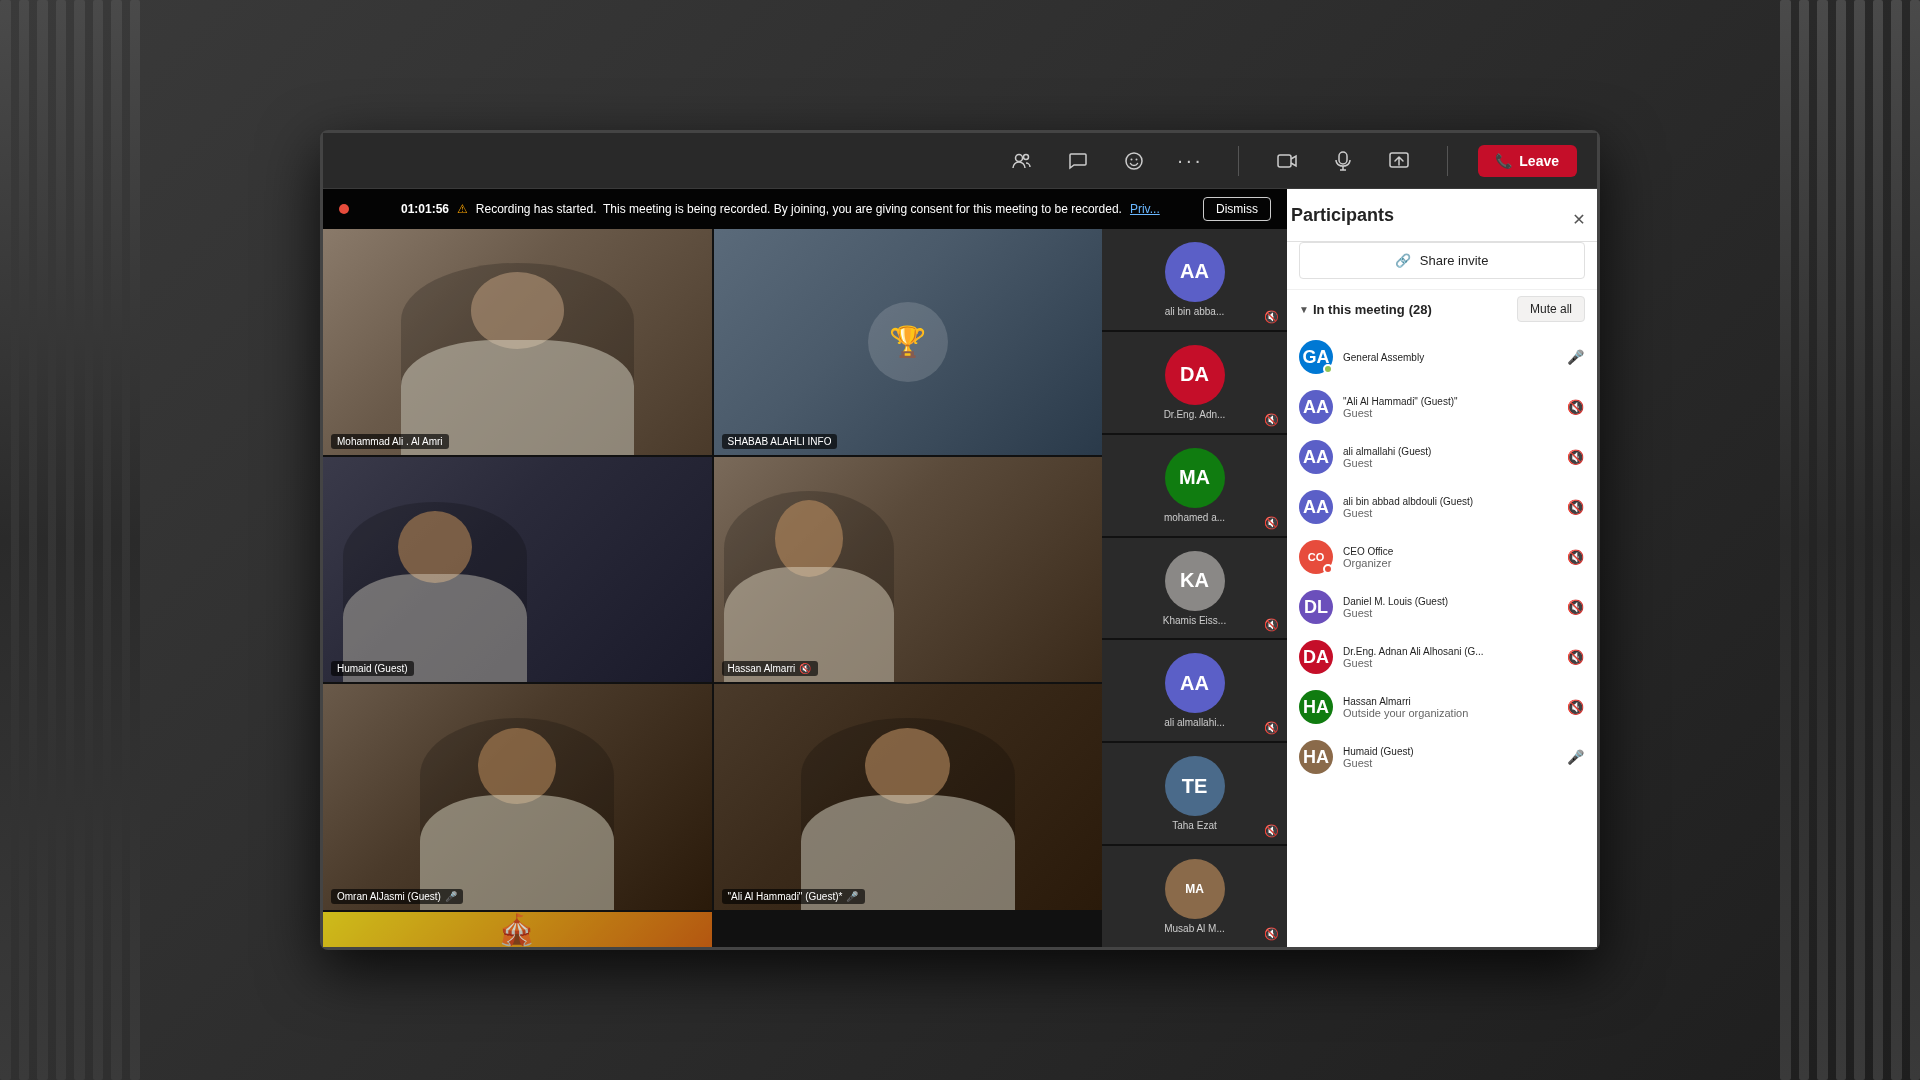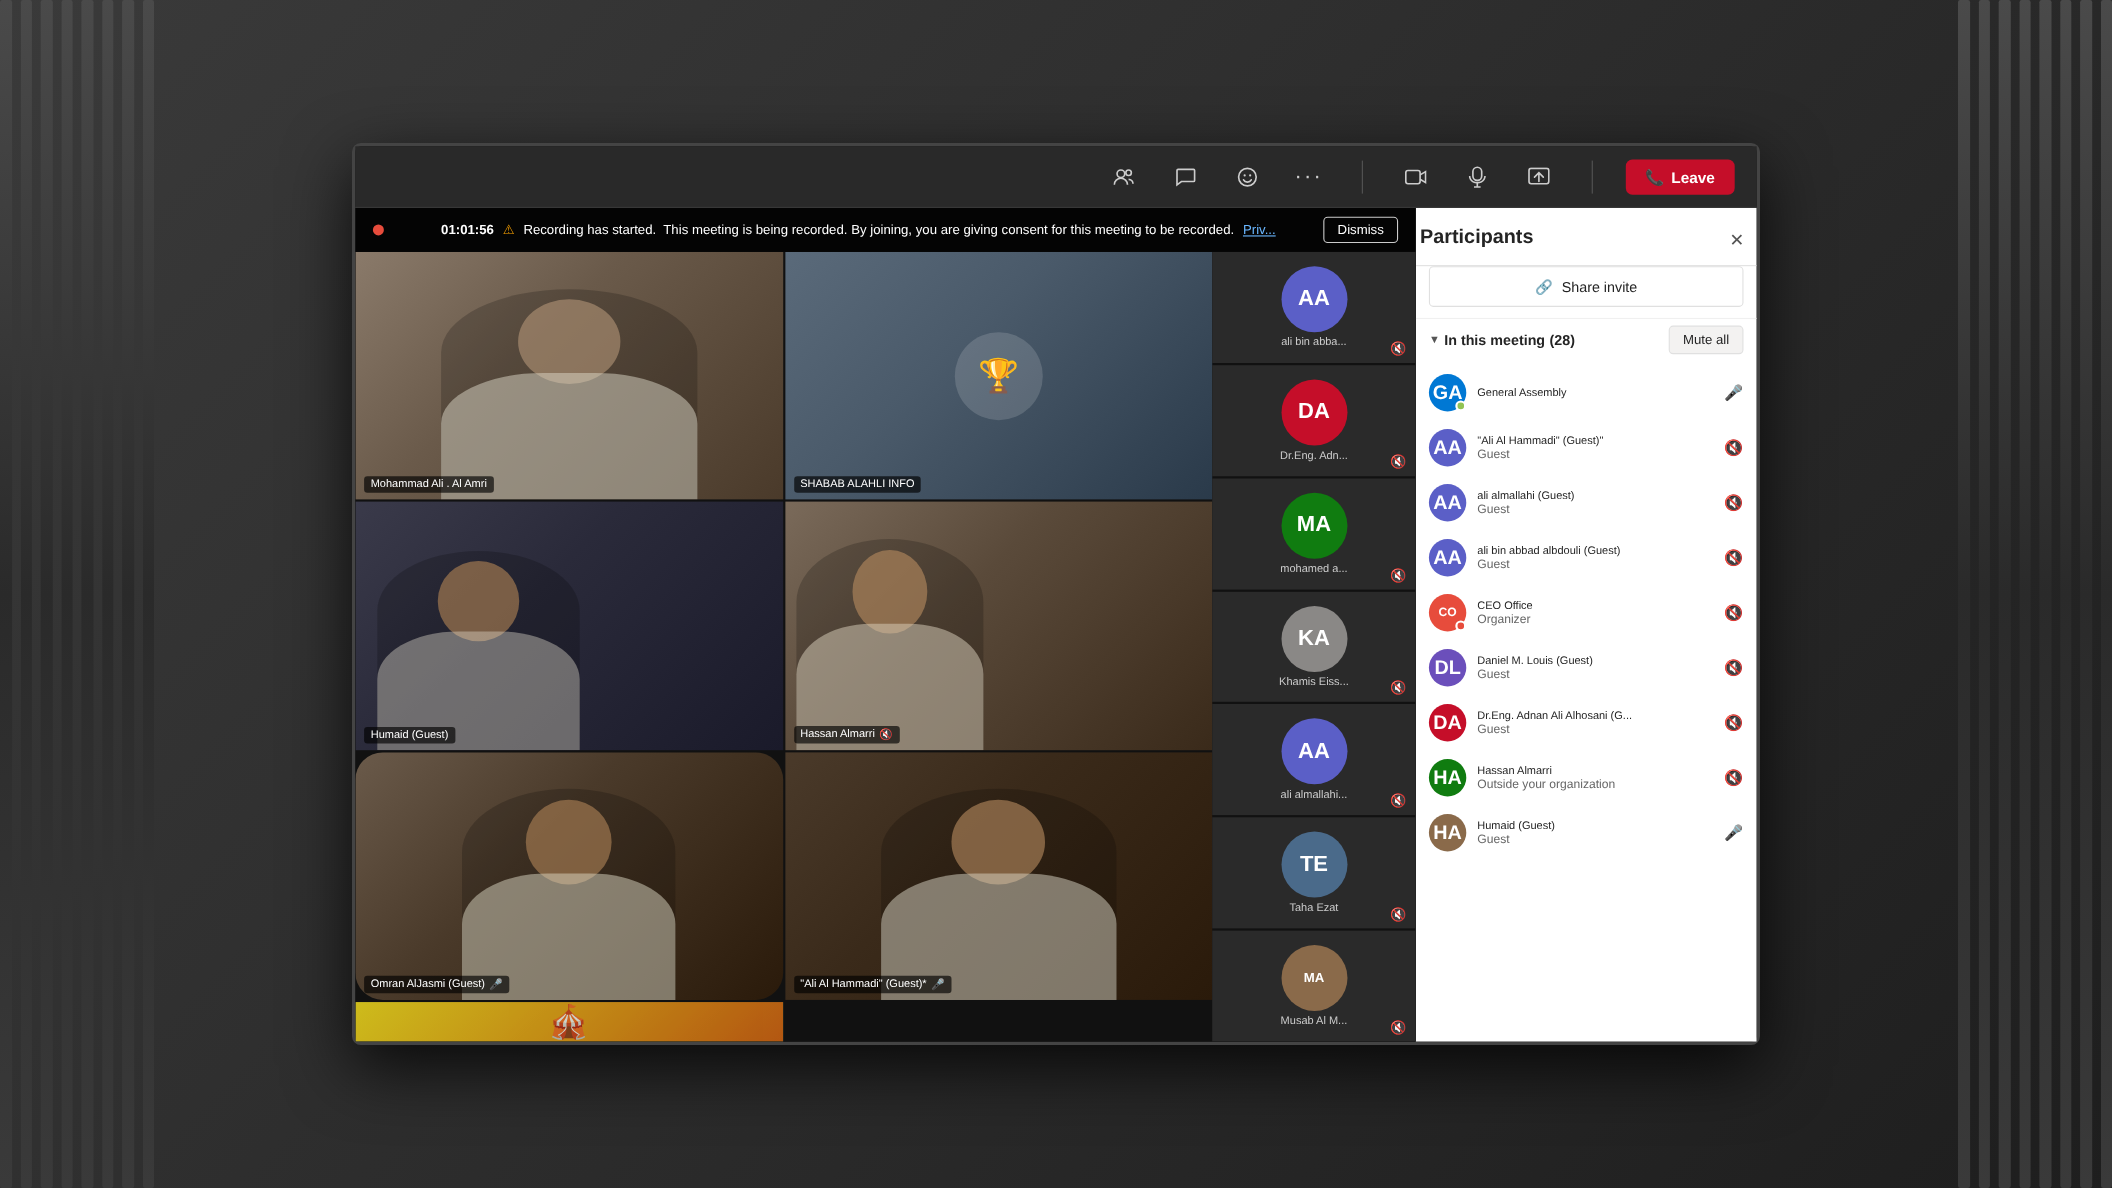--- a/index.html
+++ b/index.html
@@ -162,21 +162,21 @@
       background: #2a2a2a;
       overflow: hidden;
     }
 
     
     .vid-1 { background: linear-gradient(135deg, #8a7a6a 0%, #6a5a4a 40%, #4a3a2a 100%); }
     .vid-2 { background: linear-gradient(135deg, #5a6a7a 0%, #4a5a6a 40%, #2a3a4a 100%); }
     .vid-3 { background: linear-gradient(135deg, #3a3a4a 0%, #2a2a3a 40%, #1a1a2a 100%); }
     .vid-4 { background: linear-gradient(135deg, #5a4a3a 0%, #4a3a2a 40%, #3a2a1a 100%); }
     .vid-5 { background: linear-gradient(135deg, #7a6a5a 0%, #5a4a3a 40%, #3a2a1a 100%); }
-    .vid-6 { background: linear-gradient(135deg, #6a5a4a 0%, #4a3a2a 40%, #2a1a0a 100%); border-radius: 25px; }
+    .vid-6 { background: linear-gradient(135deg, #6a5a4a 0%, #4a3a2a 40%, #2a1a0a 100%); }
     .vid-7-bg { background: linear-gradient(135deg, #4a3a2a 0%, #3a2a1a 40%, #2a1a0a 100%); }
     .vid-8 { background: linear-gradient(135deg, #6a7a5a 0%, #5a6a4a 40%, #4a5a3a 100%); }
 
     .video-label {
       position: absolute;
       bottom: 6px;
       left: 8px;
       background: rgba(0,0,0,0.65);
       color: #fff;
       font-size: 10px;

